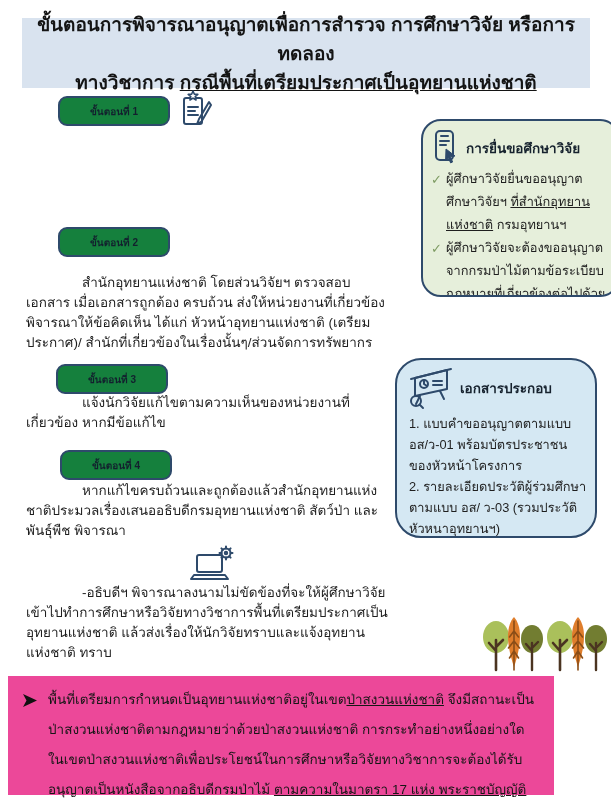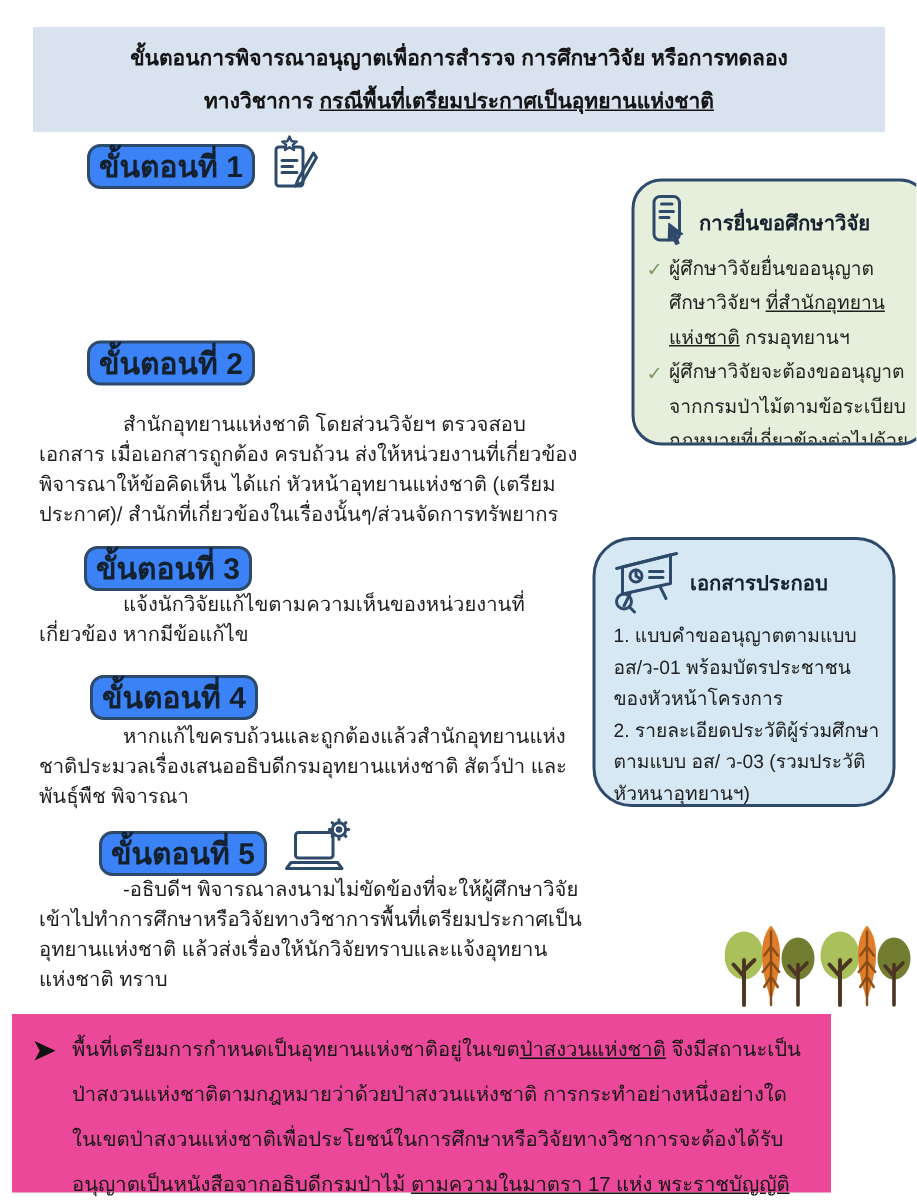--- a/index.html
+++ b/index.html
@@ -6,28 +6,28 @@
   .page{
     position:relative;width:611px;height:800px;background:#ffffff;
     font-family:"Liberation Sans","DejaVu Sans",sans-serif;
     color:#1f1f1f;overflow:hidden;
   }
   .u{text-decoration:underline;}
   
   .title-box{
     position:absolute;left:22px;top:18px;width:568px;height:70px;
     background:#d9e3ef;display:flex;flex-direction:column;justify-content:center;
-    text-align:center;font-weight:bold;font-size:14px;color:#141414;line-height:29px;
+    text-align:center;font-weight:bold;font-size:19px;color:#141414;line-height:29px;
   }
   
   .badge{
-    position:absolute;width:108px;height:26px;background:#3b82f6;
+    position:absolute;width:108px;height:26px;background:#15803d;
     border:2.5px solid #2e4a6b;border-radius:9px;
     display:flex;align-items:center;justify-content:center;
-    font-weight:bold;font-size:20px;color:#13202e;
+    font-weight:bold;font-size:10px;color:#13202e;
   }
   .para{
     position:absolute;left:26px;width:362px;margin:0;
     font-size:13.5px;line-height:20px;text-indent:56px;
     overflow-wrap:anywhere;color:#1f1f1f;
   }
   .step-icon{position:absolute;}
   
   .round-box{
     position:absolute;border:2.5px solid #2e4a6b;box-sizing:border-box;
@@ -81,23 +81,20 @@
   <div class="badge" style="left:56px;top:364px;">
     <span>ขั้นตอนที่ 3</span>
   </div>
   <p class="para" style="top:393px;"><span>แจ้งนักวิจัยแก้ไขตามความเห็นของหน่วยงานที่เกี่ยวข้อง หากมีข้อแก้ไข</span></p>
 
   <div class="badge" style="left:60px;top:450px;justify-content:center;">
     <span>ขั้นตอนที่ 4</span>
   </div>
   <p class="para" style="top:481px;"><span>หากแก้ไขครบถ้วนและถูกต้องแล้วสำนักอุทยานแห่งชาติประมวลเรื่องเสนออธิบดีกรมอุทยานแห่งชาติ สัตว์ป่า และพันธุ์พืช พิจารณา</span></p>
 
-  <div class="badge" style="left:66px;top:554px;">
-    <span>ขั้นตอนที่ 5</span>
-  </div>
   <svg class="step-icon" style="left:188px;top:544px;" width="48" height="40" viewBox="0 0 48 40">
     <g fill="none" stroke="#2e4a6b" stroke-width="2" stroke-linecap="round" stroke-linejoin="round">
       <rect x="9" y="11" width="25" height="17" rx="2"></rect>
       <polygon points="6,31 37,31 40,35 3,35"></polygon>
       <circle cx="38" cy="9" r="4.5"></circle>
       <circle cx="38" cy="9" r="1.2"></circle>
       <path d="M38 2.5 V4.5 M38 13.5 V15.5 M31.5 9 H33.5 M42.5 9 H44.5 M33.4 4.4 L34.8 5.8 M41.2 12.2 L42.6 13.6 M42.6 4.4 L41.2 5.8 M34.8 12.2 L33.4 13.6"></path>
     </g>
   </svg>
   <p class="para" style="top:583px;"><span>-อธิบดีฯ พิจารณาลงนามไม่ขัดข้องที่จะให้ผู้ศึกษาวิจัยเข้าไปทำการศึกษาหรือวิจัยทางวิชาการพื้นที่เตรียมประกาศเป็นอุทยานแห่งชาติ แล้วส่งเรื่องให้นักวิจัยทราบและแจ้งอุทยานแห่งชาติ ทราบ</span></p>

